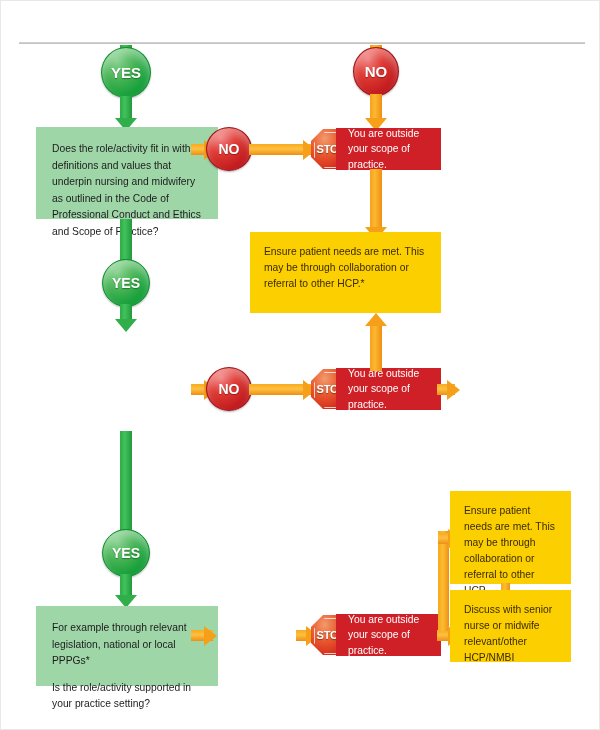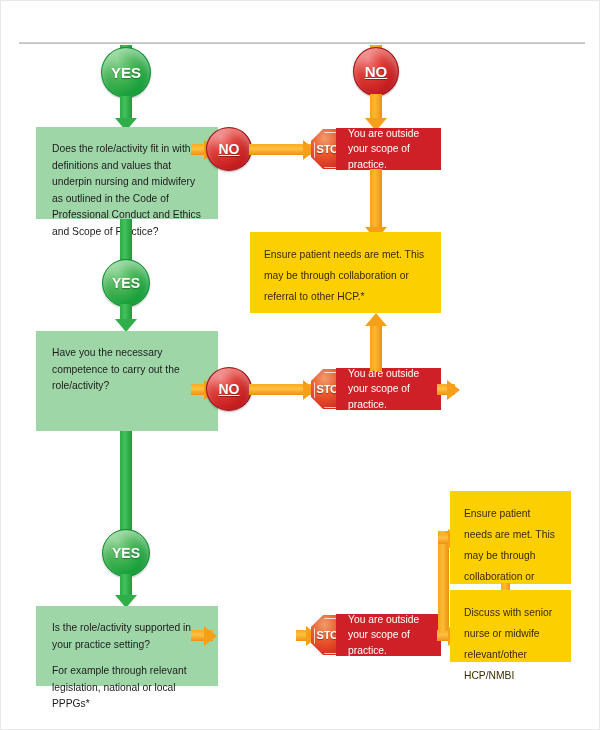--- a/index.html
+++ b/index.html
@@ -45,21 +45,21 @@
     box-sizing:border-box;
     display:flex;align-items:center;
   }
   .red-box span{display:block;}
 
   
   .yellow-box{
     background:#fcd000;
     color:#3b2b00;
     font-size:10.3px;
-    line-height:21px;
+    line-height:16px;
     padding:12px 12px 10px 14px;
     box-sizing:border-box;
   }
 
   
   .ellipse{
     display:flex;align-items:center;justify-content:center;
     color:#ffffff;font-weight:bold;
     text-shadow:0 1px 1px rgba(0,0,0,.35);
     box-sizing:border-box;
@@ -68,21 +68,20 @@
     background:radial-gradient(ellipse at 32% 26%, #86d18d 0%, #45b354 38%, #17a03a 70%, #0d8a2e 100%);
     border-radius:50%;
     border:1px solid #0f8f30;
     box-shadow:inset 0 6px 9px rgba(255,255,255,.45), 0 1px 2px rgba(0,0,0,.28);
   }
   .ell-red{
     background:radial-gradient(ellipse at 32% 24%, #f08080 0%, #df3a33 34%, #c11a1e 72%, #9d1014 100%);
     border-radius:50%;
     border:1px solid #a11317;
     box-shadow:inset 0 6px 9px rgba(255,255,255,.38), 0 1px 2px rgba(0,0,0,.3);
-    text-decoration:underline;
   }
 
   
   .stop{
     width:40px;height:40px;
     background:radial-gradient(ellipse at 34% 24%, #f39a6a 0%, #e8562c 40%, #d32a1d 75%, #b51f16 100%);
     clip-path:polygon(30% 0,70% 0,100% 30%,100% 70%,70% 100%,30% 100%,0 70%,0 30%);
     display:flex;align-items:center;justify-content:center;
     color:#ffffff;font-weight:bold;font-size:11px;
     letter-spacing:-.2px;
@@ -173,23 +172,20 @@
   <div class="abs ellipse ell-green" style="left:101px;top:258px;width:48px;height:48px;font-size:14px;">
     <span>YES</span>
   </div>
   <div class="abs bar-v green-stem" style="left:119px;top:303px;width:12px;height:18px;"></div>
   <div class="abs arrow-down ad-green" style="left:114px;top:318px;"></div>
 
   <div class="abs yellow-box" style="left:249px;top:231px;width:191px;height:81px;">
     <span>Ensure patient needs are met. This may be through collaboration or referral to other HCP.*</span>
   </div>
 
-  <div class="abs green-box" style="left:35px;top:330px;width:182px;height:100px;">
-    <p>Have you the necessary competence to carry out the role/activity?</p>
-  </div>
 
   <div class="abs bar-h orange-stem-h" style="left:190px;top:383px;width:22px;height:11px;"></div>
   <div class="abs arrow-right ar-orange" style="left:203px;top:379px;"></div>
   <div class="abs ellipse ell-red" style="left:205px;top:366px;width:46px;height:44px;font-size:14px;">
     <span>NO</span>
   </div>
   <div class="abs bar-h orange-stem-h" style="left:248px;top:383px;width:62px;height:11px;"></div>
   <div class="abs arrow-right ar-orange" style="left:302px;top:379px;"></div>
 
   <div class="abs stop-wrap" style="left:310px;top:368px;">
@@ -210,22 +206,22 @@
 
 
   <div class="abs bar-v green-stem" style="left:119px;top:430px;width:12px;height:100px;"></div>
   <div class="abs ellipse ell-green" style="left:101px;top:528px;width:48px;height:48px;font-size:14px;">
     <span>YES</span>
   </div>
   <div class="abs bar-v green-stem" style="left:119px;top:573px;width:12px;height:24px;"></div>
   <div class="abs arrow-down ad-green" style="left:114px;top:594px;"></div>
 
   <div class="abs green-box" style="left:35px;top:605px;width:182px;height:80px;">
+    <p>For example through relevant legislation, national or local PPPGs*</p>
     <p>Is the role/activity supported in your practice setting?</p>
-    <p>For example through relevant legislation, national or local PPPGs*</p>
   </div>
 
   <div class="abs bar-h orange-stem-h" style="left:190px;top:629px;width:22px;height:11px;"></div>
   <div class="abs arrow-right ar-orange" style="left:203px;top:625px;"></div>
   <div class="abs bar-h orange-stem-h" style="left:295px;top:629px;width:20px;height:11px;"></div>
   <div class="abs arrow-right ar-orange" style="left:305px;top:625px;"></div>
 
   <div class="abs stop-wrap" style="left:310px;top:614px;">
     <div class="stop">
       <span>STOP</span>

